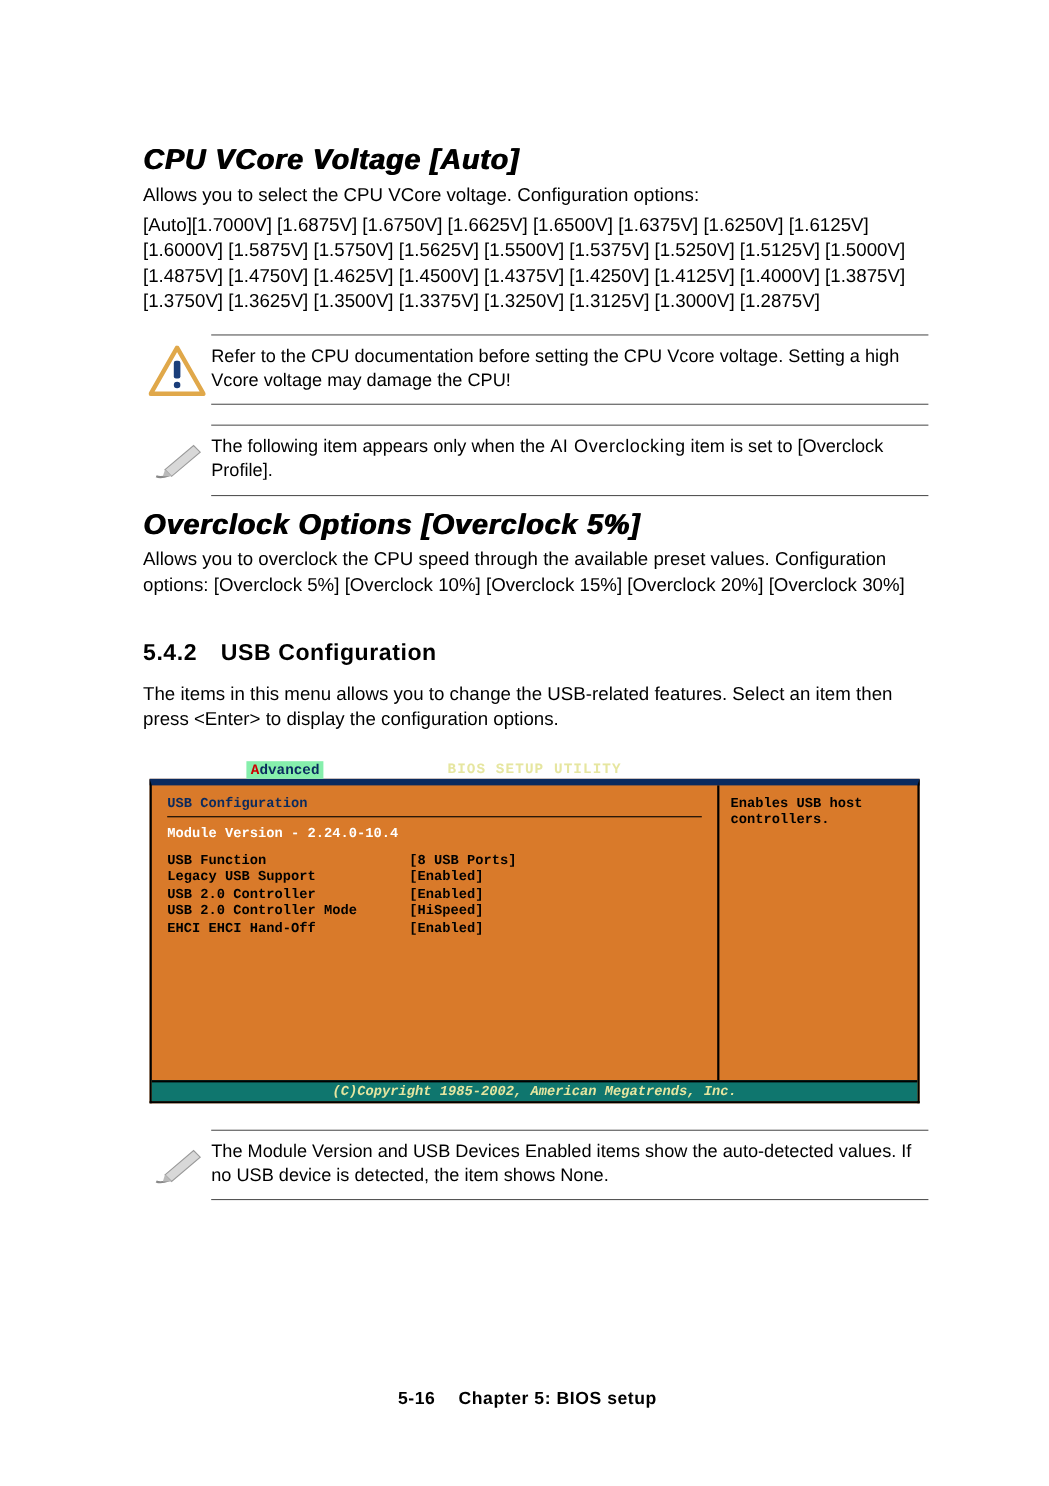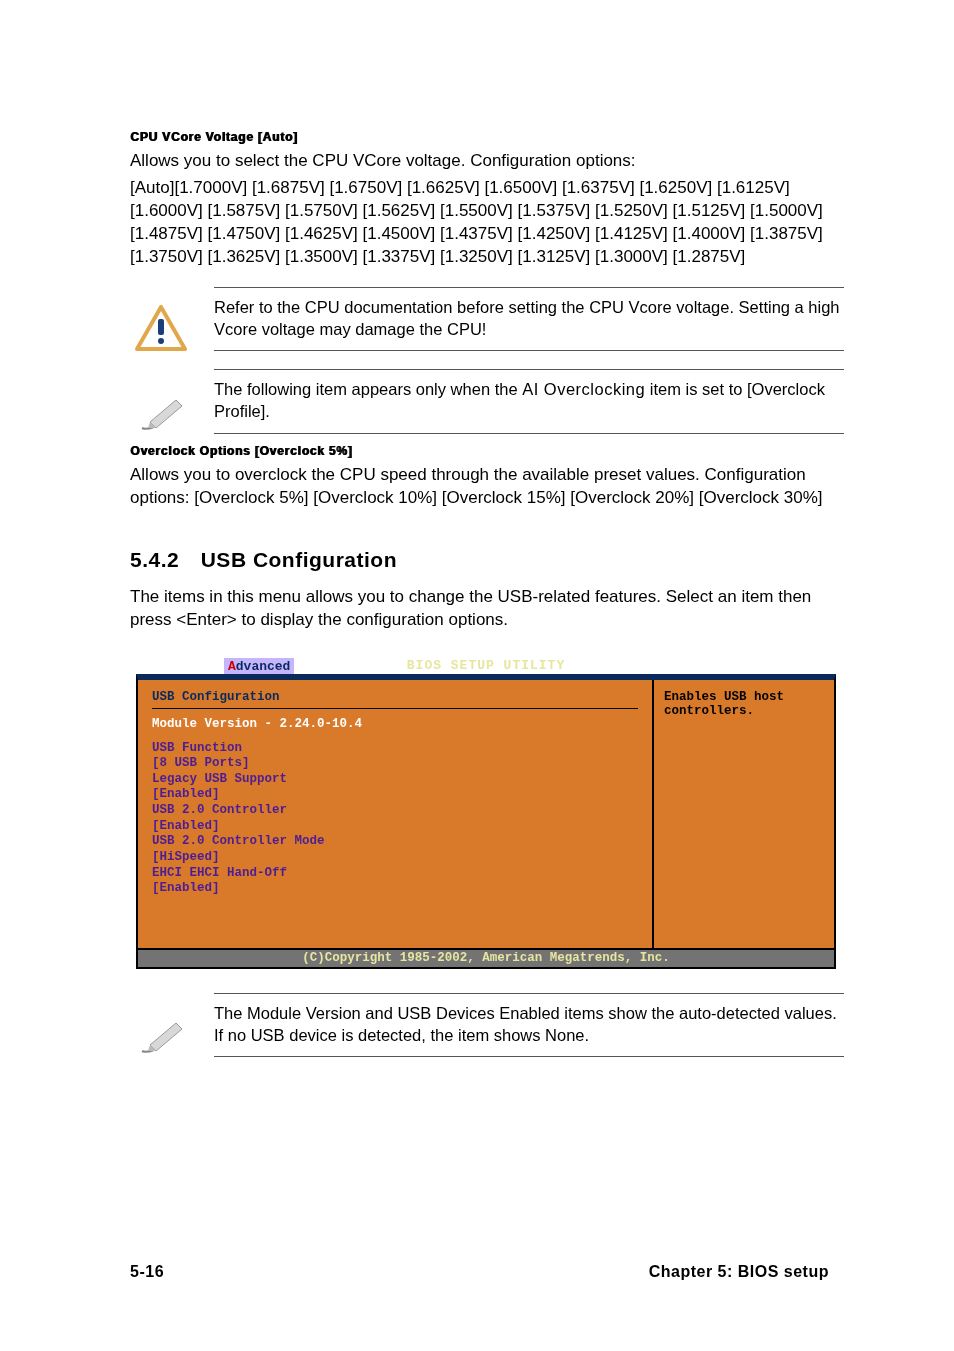--- a/index.html
+++ b/index.html
@@ -7,34 +7,34 @@
     background: #ffffff;
     font-family: Verdana, Geneva, sans-serif;
     color: #000;
     width: 954px;
     height: 1351px;
     position: relative;
     padding: 130px 110px 0 130px;
   }
   .heading-bold {
     font-weight: 700;
-    font-size: 12px;
+    font-size: 26px;
     letter-spacing: 0.8px;
     margin-bottom: 6px;
+    font-style: italic;
   }
   .heading-shadow { text-shadow: 1px 0 0 #000; }
   .body-text {
     font-size: 17px;
     line-height: 1.35;
     margin-bottom: 4px;
   }
   .note-block {
     display: flex;
-    align-items: flex-end;
-    gap: 22px;
+    align-items: center;
     margin: 18px 0 0 0;
   }
   .note-icon-cell {
     width: 62px;
     flex: 0 0 62px;
     display: flex;
     align-items: center;
     justify-content: center;
     padding-top: 2px;
   }
@@ -80,21 +80,21 @@
     color: #e6e6a0;
     font-weight: 700;
     font-size: 13px;
     letter-spacing: 1px;
     font-family: Liberation Mono, monospace;
   }
   .bios-tab {
     position: absolute;
     top: -22px;
     left: 86px;
-    background: #c4b5fd;
+    background: #86efac;
     color: #0a2a5e;
     font-weight: 700;
     padding: 1px 4px 0 4px;
     font-size: 13px;
   }
   .bios-tab .u { color: #c00; }
   .bios-cols { display: flex; border-radius: 11px; }
   .bios-left {
     flex: 1;
     padding: 10px 14px 14px 14px;
@@ -113,43 +113,43 @@
     margin-bottom: 2px;
   }
   .bios-hr {
     border: none;
     border-top: 1.5px solid #000;
     margin: 4px 0 8px 0;
   }
   .bios-white { color: #fff; font-weight: 700; }
   .bios-row {
     display: flex;
-    color: #4c1d95;
+    color: #000000;
     font-weight: 700;
     line-height: 1.25;
-    flex-direction: column;
   }
   .bios-row .lbl { width: 220px; }
   .bios-row .val { }
   .bios-footer {
-    background: #737373;
+    background: #0f766e;
     color: #e6e6a0;
     text-align: center;
     font-weight: 700;
     padding: 1px 0 2px 0;
     font-size: 12.5px;
     border-top: 2px solid #000;
+    font-style: italic;
   }
   .page-footer {
     position: absolute;
     bottom: 70px;
     left: 130px;
     right: 125px;
     display: flex;
-    justify-content: space-between;
+    justify-content: center;
     font-size: 16px;
     font-weight: 700;
     letter-spacing: 0.5px;
     gap: 21px;
   }
   .bold-inline { font-weight: 400; letter-spacing: 0.5px; }
   .gap-top { margin-top: 10px; }
 </style>
 </head>
 <body>

